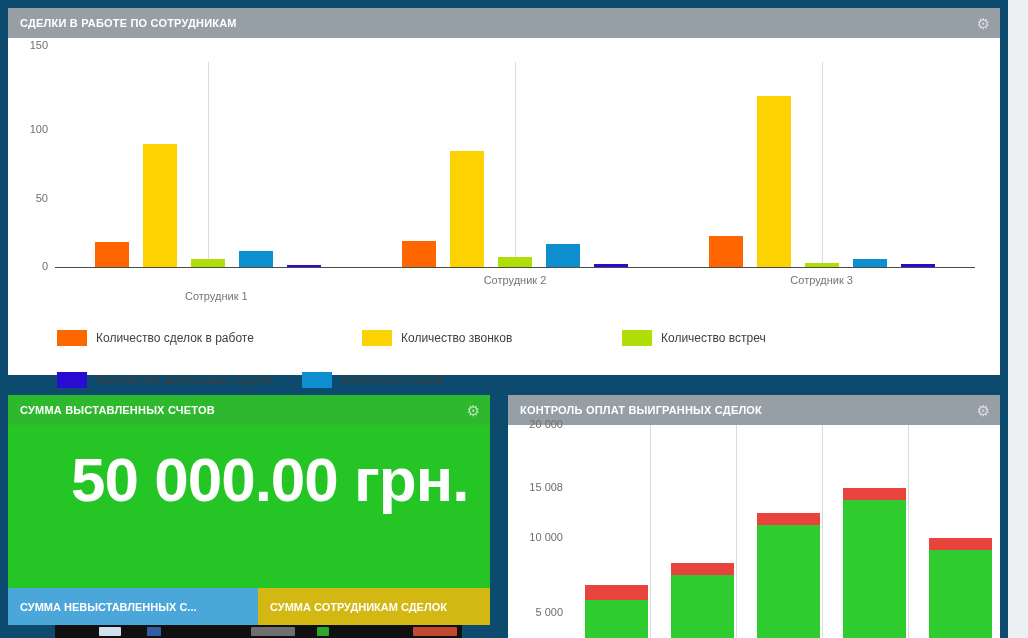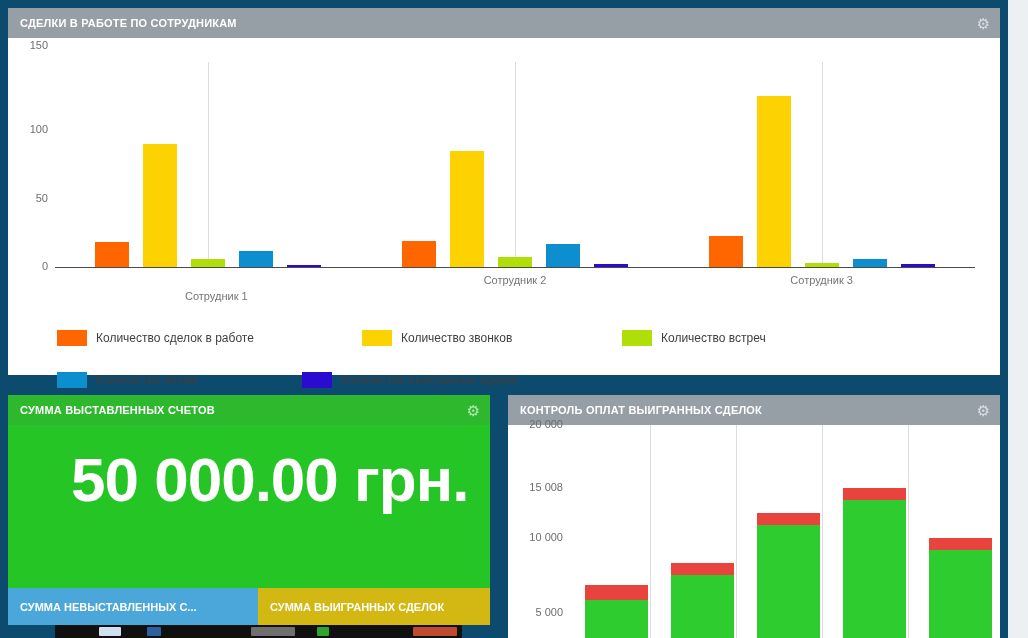--- a/index.html
+++ b/index.html
@@ -104,47 +104,47 @@
             <div class="swatch" style="background: rgb(252, 210, 2);"></div>
             <div class="legend-label">Количество звонков</div>
           </div>
           <div class="legend-item">
             <div class="swatch" style="background: rgb(176, 222, 9);"></div>
             <div class="legend-label">Количество встреч</div>
           </div>
         </div>
         <div class="legend-row">
           <div class="legend-item">
+            <div class="swatch" style="background: rgb(42, 12, 208);"></div>
+            <div class="legend-label">Количество выигранных сделок</div>
+          </div>
+          <div class="legend-item">
             <div class="swatch" style="background: rgb(13, 142, 207);"></div>
             <div class="legend-label">Количество писем</div>
-          </div>
-          <div class="legend-item">
-            <div class="swatch" style="background: rgb(42, 12, 208);"></div>
-            <div class="legend-label">Количество выигранных сделок</div>
           </div>
         </div>
       </div>
   </div>
 
   <div class="widget" id="invoices-widget">
     <div class="widget-header" id="inv-header" style="background: rgb(46, 184, 46);">
       <span class="w-title">СУММА ВЫСТАВЛЕННЫХ СЧЕТОВ</span>
       <button class="gear">⚙</button>
     </div>
     <div id="inv-body" style="background: rgb(37, 197, 37);">
       <div id="inv-amount">50 000.00 грн.</div>
     </div>
   </div>
 
   <div id="tabs-row">
     <div class="ctab" id="tab-0" style="background: rgb(75, 166, 217);">
       <span>СУММА НЕВЫСТАВЛЕННЫХ С...</span>
     </div>
     <div class="ctab" id="tab-1" style="background: rgb(211, 183, 18);">
-      <span>СУММА ВЫИГРАННЫХ СДЕЛОК</span>
+      <span>СУММА СОТРУДНИКАМ СДЕЛОК</span>
     </div>
   </div>
 
   <div class="widget" id="payments-widget">
     <div class="widget-header gray-header">
       <span class="w-title">КОНТРОЛЬ ОПЛАТ ВЫИГРАННЫХ СДЕЛОК</span>
       <button class="gear">⚙</button>
     </div>
     <div id="pay-chart">
       <div id="pay-plot">

